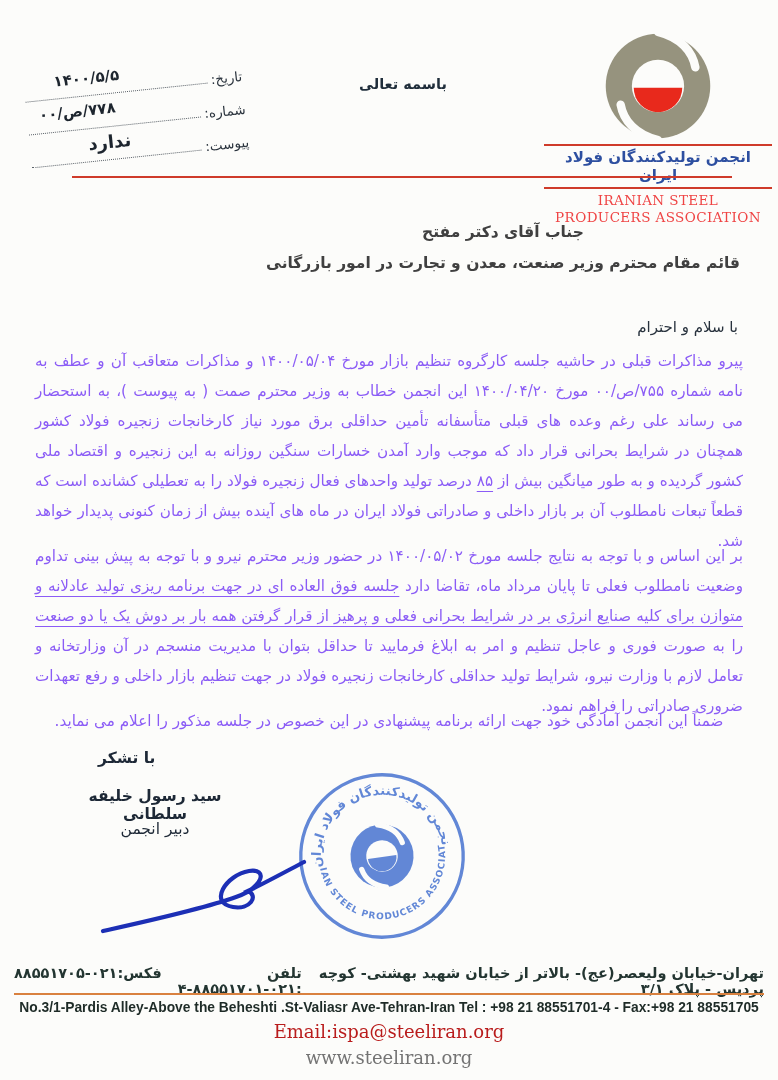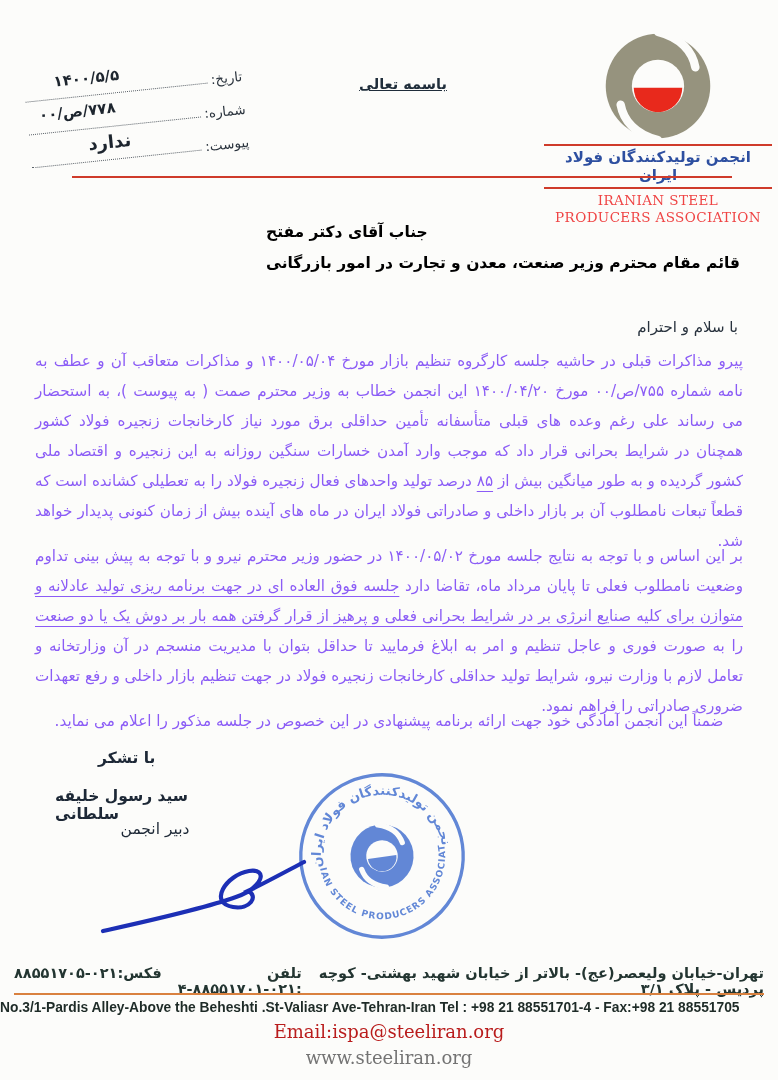--- a/index.html
+++ b/index.html
@@ -13,52 +13,52 @@
     transform:rotate(-6deg); transform-origin:60% 40%; direction:rtl; color:#2a333d;}
   .frow{display:flex; align-items:flex-end; height:33px; font-size:13.5px;}
   .flabel{white-space:nowrap; padding-left:4px;}
   .fdots{flex:1; border-bottom:1.5px dotted #5a6168; height:1px; margin-bottom:4px;}
   .fval{position:absolute; font-weight:bold; font-size:15px; color:#1d252e;}
   .fval.date{left:30px; top:2px;}
   .fval.num{left:12px; top:34px;}
   .fval.att{left:58px; top:66px; font-size:18px; letter-spacing:1px;}
   
   .bismillah{position:absolute; top:76px; left:318px; width:170px; text-align:center;
-    font-size:14.5px; font-weight:bold; color:#1f2d3a;text-decoration:underline;}
+    font-size:14.5px; font-weight:bold; color:#1f2d3a;}
   
   .letterhead{position:absolute; top:30px; right:6px; width:228px; text-align:center;}
   .logo{display:block; margin:0 auto 2px auto;}
   .orgfa{display:inline-block; font-size:15px; font-weight:bold; color:#2d4fa0;
     border-top:2px solid #cf3b2a; border-bottom:2px solid #cf3b2a; padding:2px 4px 3px 4px;}
   .orgen{font-family:"DejaVu Serif", serif; font-size:13.5px; color:#ef4444;
     line-height:17px; margin-top:3px; letter-spacing:.4px; direction:ltr;}
   .header-rule{position:absolute; top:176px; left:72px; width:660px; height:2px; background:#cf3b2a;}
   
-  .recipient{position:absolute; top:217px; right:38px; text-align:left;
-    font-weight:bold; font-size:15.5px; line-height:31px; color:#000000;}
+  .recipient{position:absolute; top:217px; right:38px; text-align:center;
+    font-weight:bold; font-size:15.5px; line-height:31px; color:#404040;}
   .salutation{position:absolute; top:318px; right:40px; font-size:15px; color:#28323d;}
   
   .para{position:absolute; left:35px; width:708px; text-align:justify;
     font-size:15.2px; line-height:30px; color:#8b5cf6;}
   .p1{top:346px;} .p2{top:541px;} .p3{top:706px; text-align:center;}
   .uline{text-decoration:underline; text-underline-offset:5px;}
   
   .thanks{position:absolute; top:749px; left:98px; font-weight:bold; font-size:15.5px; color:#1d2836;}
-  .signer-name{position:absolute; top:787px; left:55px; width:200px; text-align:left;
+  .signer-name{position:absolute; top:787px; left:55px; width:200px; text-align:center;
     font-weight:bold; font-size:15.5px; color:#1d2836;}
   .signer-title{position:absolute; top:820px; left:55px; width:200px; text-align:center;
     font-weight:normal; font-size:15.5px; color:#1d2836;}
   .stamp{position:absolute; top:770px; left:296px; transform:rotate(-8deg); opacity:.88;}
   .autograph{position:absolute; top:846px; left:98px;}
   
   .footer-fa{position:absolute; top:965px; left:14px; right:14px; display:flex;
     justify-content:space-between; direction:rtl; font-weight:bold; font-size:14.5px; color:#233531;}
   .footer-fa .phones{display:flex; gap:16px;}
   .footer-rule{position:absolute; top:993px; left:14px; right:14px; height:2px; background:#d9813f;}
-  .footer-en{position:absolute; top:1000px; left:0; width:100%; text-align:left; direction:ltr;
+  .footer-en{position:absolute; top:1000px; left:0; width:100%; text-align:center; direction:ltr;
     font-family:"Liberation Sans", sans-serif; font-weight:bold; font-size:13.8px; color:#1e2b27;}
   .footer-email{position:absolute; top:1021px; left:0; width:100%; text-align:center; direction:ltr;
     font-family:"DejaVu Serif", serif; font-size:18px; color:#b91c1c;}
   .footer-web{position:absolute; top:1047px; left:0; width:100%; text-align:center; direction:ltr;
     font-family:"DejaVu Serif", serif; font-size:18px; color:#737373;}
 </style>
 </head>
 <body>
 
 <div class="page">

